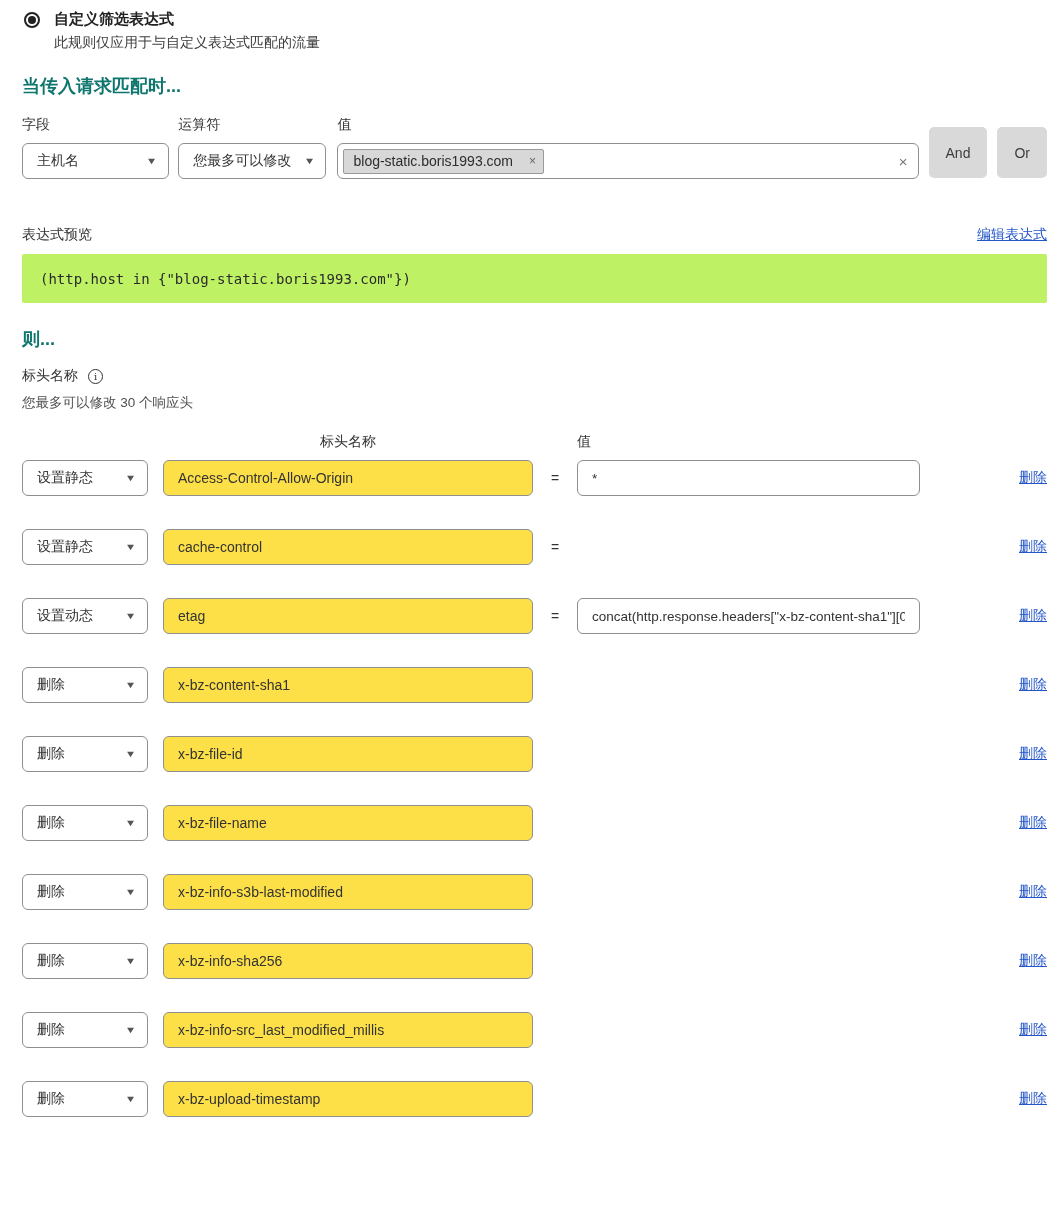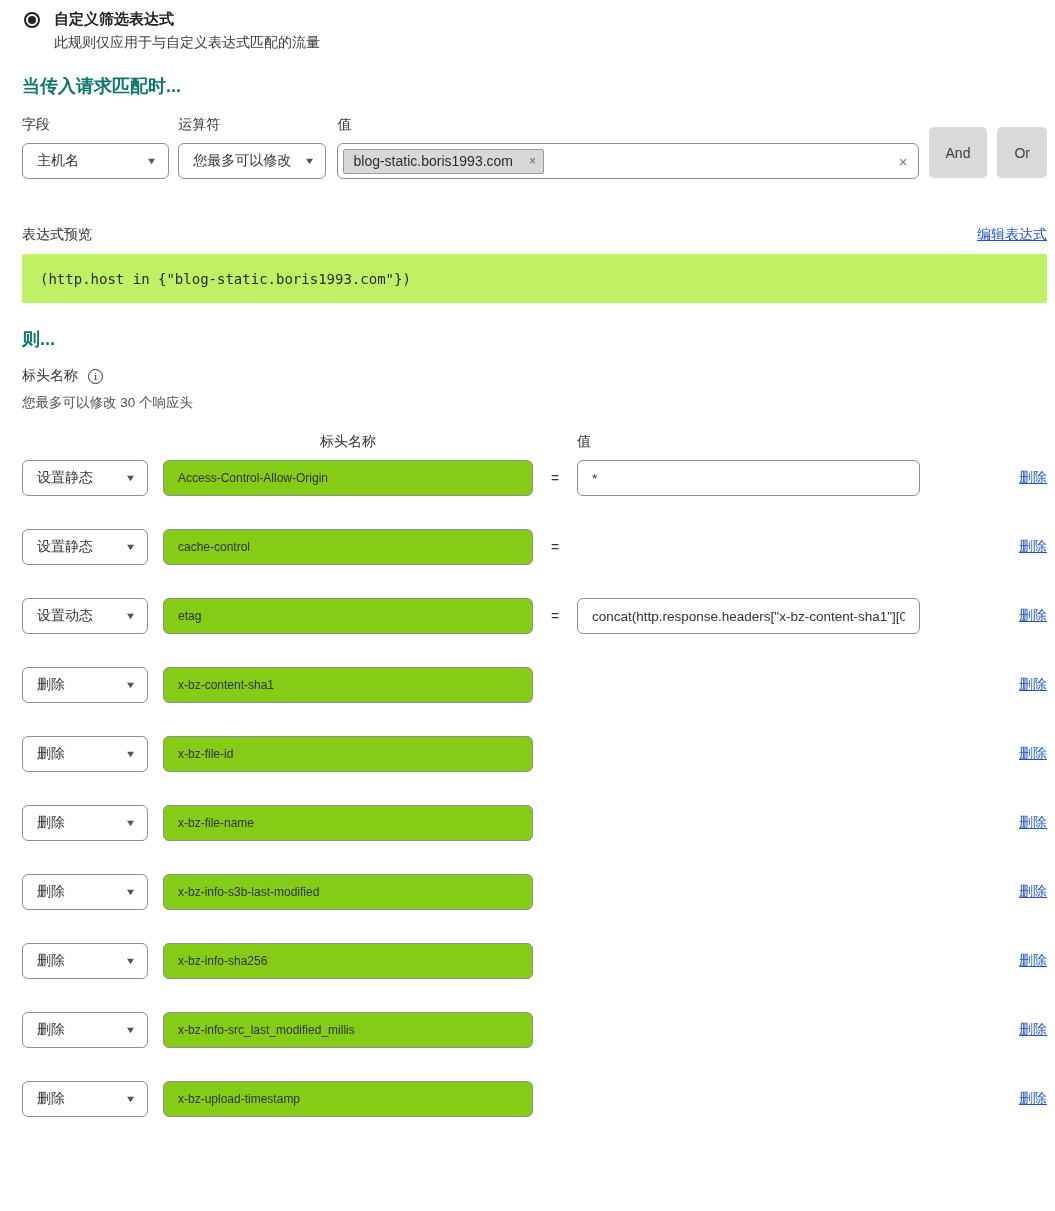--- a/index.html
+++ b/index.html
@@ -81,21 +81,21 @@
   .cols-head .sp1 { width:141px; flex:none; }
   .cols-head .name-h { width:370px; flex:none; font-size:14px; color:#333;text-align:center; }
   .cols-head .sp2 { width:44px; flex:none; }
   .cols-head .val-h { font-size:14px; color:#333; }
 
   .hrow { display:flex; align-items:center; margin-bottom:33px; }
   .action-select { width:126px; flex:none;gap:16px; }
   .name-input {
     margin-left:15px; width:370px; flex:none; height:36px;
     border:1px solid #8f8f8f; border-radius:6px; padding:0 14px;
-    font-size:12px; color:#333; font-family:inherit; background:#84cc16;
+    font-size:14px; color:#333; font-family:inherit; background:#fde047;
   }
   .eq { width:44px; flex:none; text-align:center; color:#333; font-size:14px; }
   .value-input {
     width:343px; flex:none; height:36px;
     border:1px solid #8f8f8f; border-radius:6px; padding:0 14px;
     font-size:13.5px; color:#333; font-family:inherit; background:#fff;
   }
   .del-link { margin-left:auto; }
   .hidden { visibility:hidden; }
 </style>

